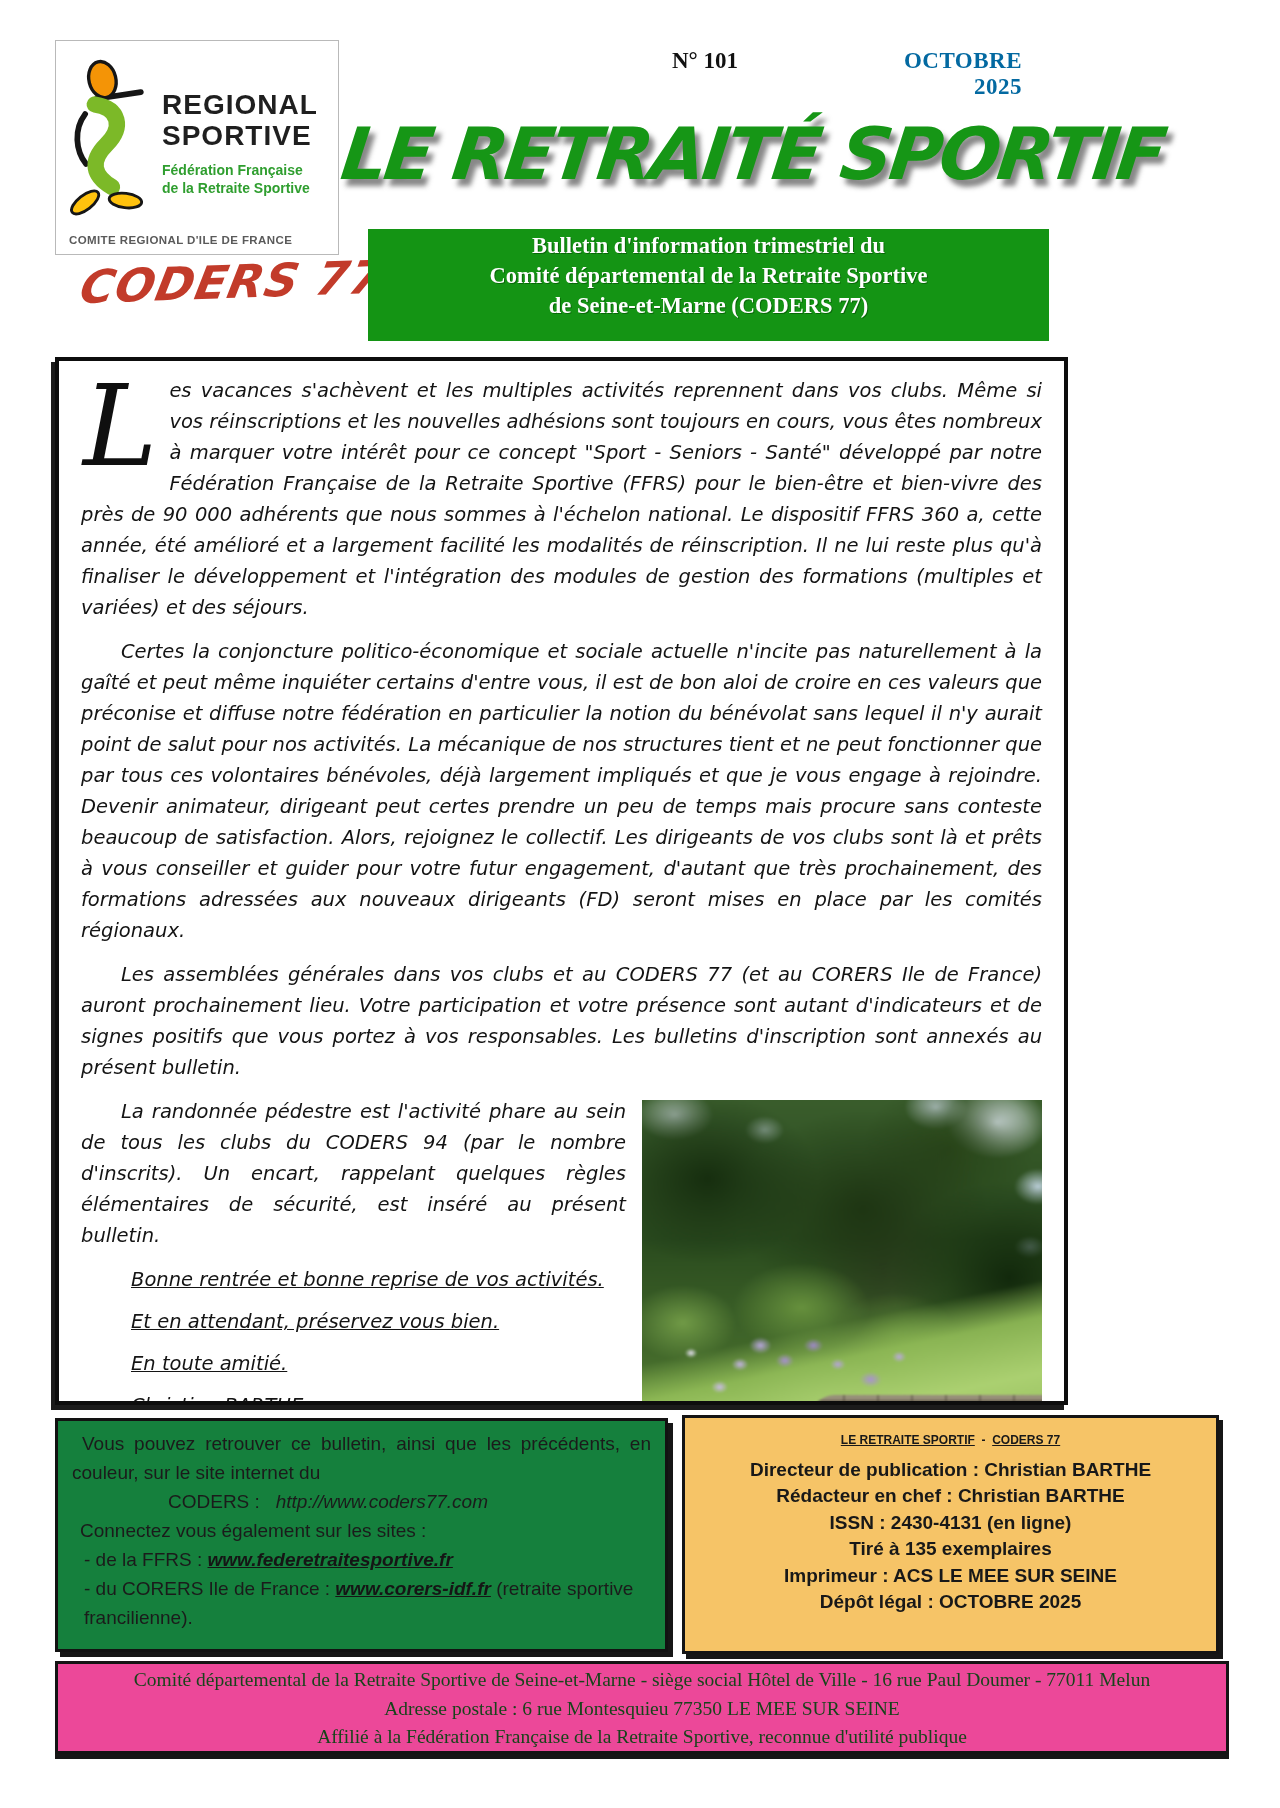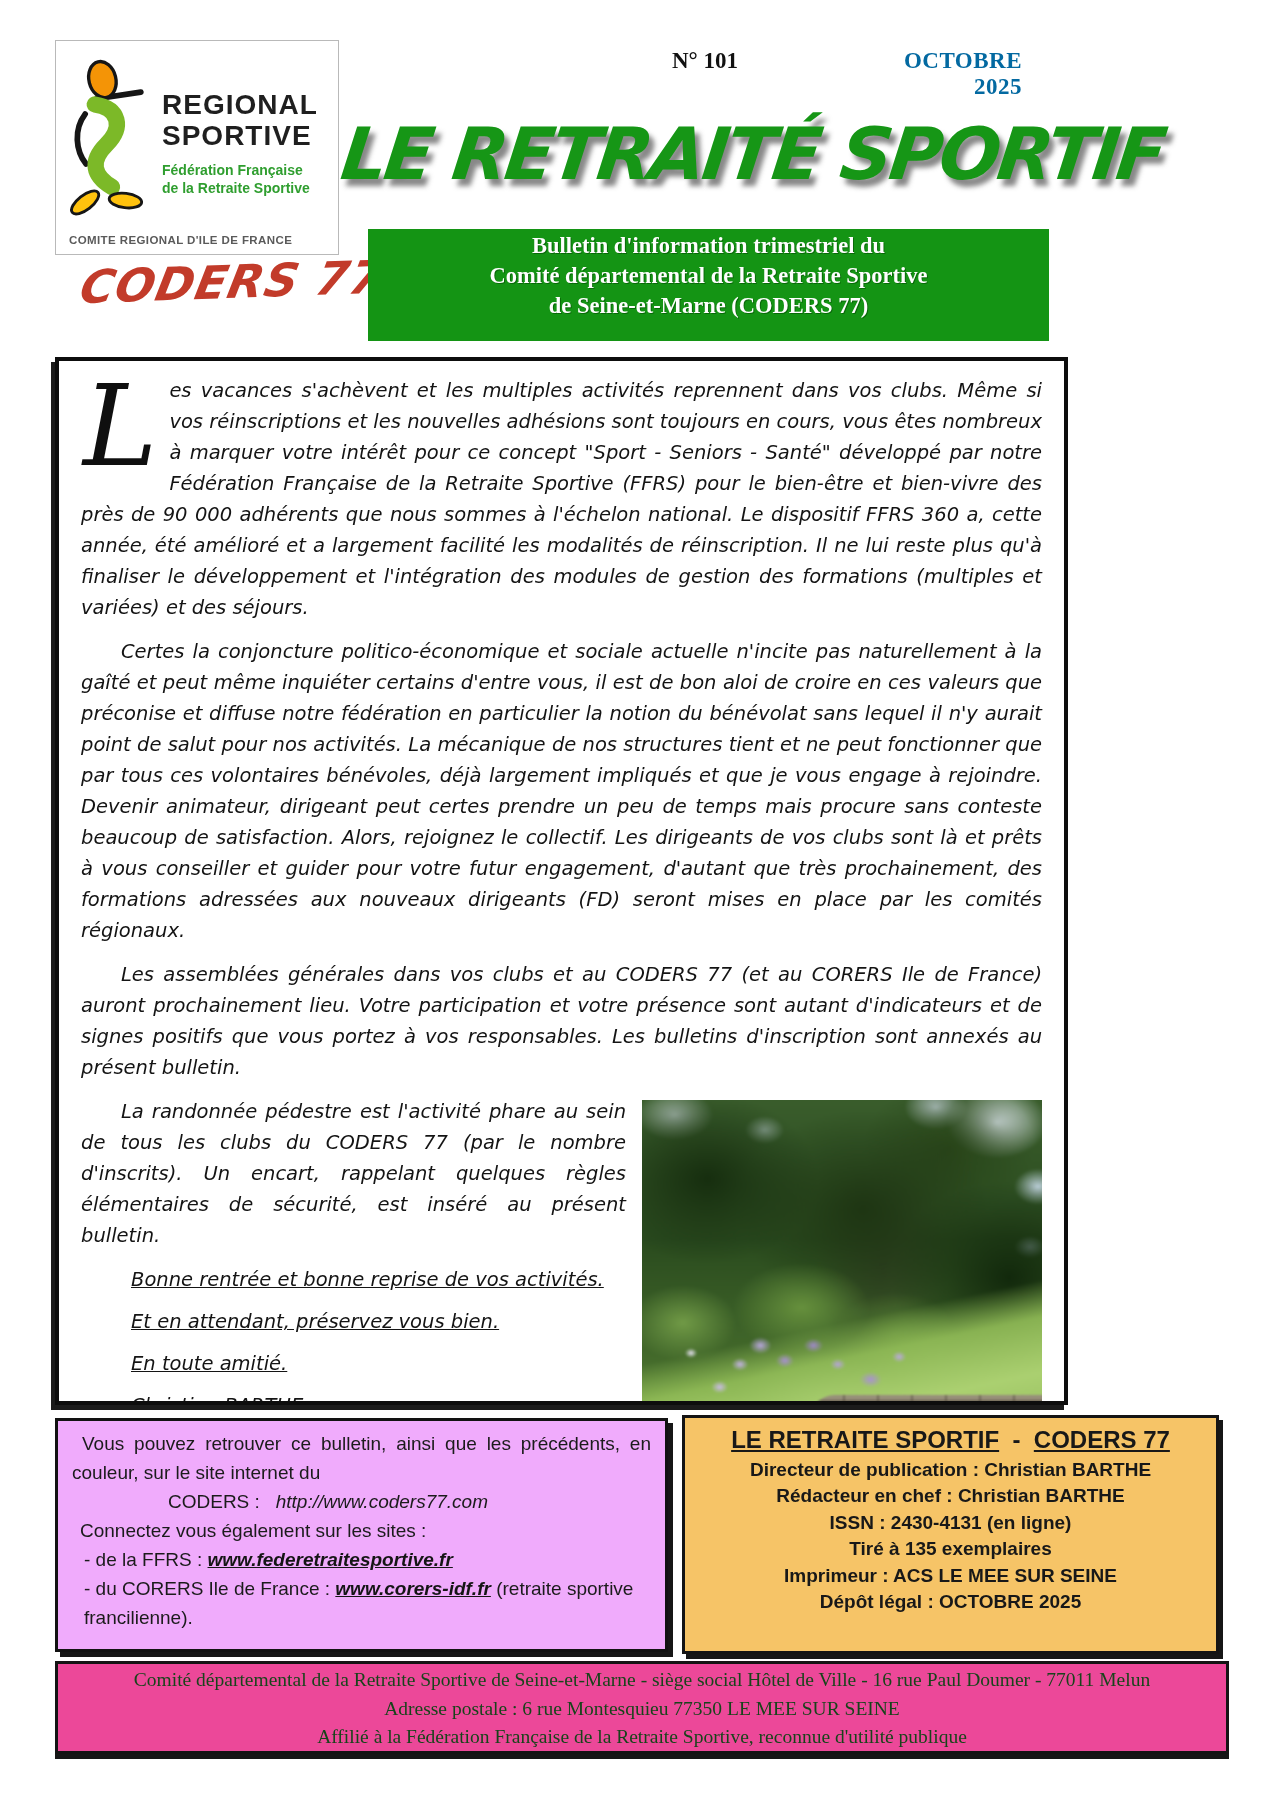--- a/index.html
+++ b/index.html
@@ -71,34 +71,34 @@
       radial-gradient(9px 7px at 13% 68%,#e8e4f2,rgba(232,228,242,0) 70%);}
   .ph-wall{position:absolute;right:0;bottom:0;width:58%;height:21%;
       background:
         repeating-linear-gradient(0deg,rgba(70,62,50,.55) 0 2px,rgba(0,0,0,0) 2px 18px),
         repeating-linear-gradient(90deg,rgba(70,62,50,.45) 0 2px,rgba(0,0,0,0) 2px 34px),
         linear-gradient(180deg,#97907c 0%,#867d68 55%,#6f6753 100%);
       border-radius:26px 4px 0 0;}
 
   
   .website-box{position:absolute;left:55px;top:1418px;width:613px;height:234px;box-sizing:border-box;
-               border:3px solid #121212;background:#f0abfc;box-shadow:5px 5px 0 #161616;
+               border:3px solid #121212;background:#15803d;box-shadow:5px 5px 0 #161616;
                font:400 19px/29px "Liberation Sans",sans-serif;color:#1b1b1b;padding:8px 14px 0 14px;}
   .website-box p{margin:0;}
   .wb-intro{text-align:justify;text-indent:10px;}
   .wb-coders{padding-left:96px;}
   .wb-url{font-style:italic;}
   .wb-connect{padding-left:8px;}
   .wb-link{padding-left:12px;}
   .wb-a{font-style:italic;font-weight:700;text-decoration:underline;color:#151515;cursor:pointer;}
 
   .imprint-box{position:absolute;left:682px;top:1415px;width:537px;height:239px;box-sizing:border-box;
                border:3px solid #141414;background:#f6c467;box-shadow:4px 5px 0 #161616;
                text-align:center;font:700 19px/26.5px "Liberation Sans",sans-serif;color:#181818;padding-top:9px;}
-  .imprint-title{font-size:24px;margin-bottom:3px;}
+  .imprint-title{font-size:12px;margin-bottom:3px;}
   .imprint-title .u{text-decoration:underline;}
 
   .footer-box{position:absolute;left:55px;top:1661px;width:1174px;height:93px;box-sizing:border-box;
               border:3px solid #141414;background:#ec4899;box-shadow:0 5px 0 #161616;
               text-align:center;font:400 19.5px/28.5px "Liberation Serif",serif;color:#17441a;padding-top:2px;}
 </style>
 </head>
 <body>
 
 <div class="page">
@@ -147,21 +147,21 @@
           <div class="ph ph-base"></div>
           <div class="ph ph-sky"></div>
           <div class="ph ph-trees"></div>
           <div class="ph ph-mid"></div>
           <div class="ph ph-grass"></div>
           <div class="ph ph-flowers"></div>
           <div class="ph-wall"></div>
         </div>
       </div>
 
-      <p class="para">La randonnée pédestre est l'activité phare au sein de tous les clubs du CODERS 77 (par le nombre d'inscrits). Un encart, rappelant quelques règles élémentaires de sécurité, est inséré au présent bulletin.</p>
+      <p class="para">La randonnée pédestre est l'activité phare au sein de tous les clubs du CODERS 94 (par le nombre d'inscrits). Un encart, rappelant quelques règles élémentaires de sécurité, est inséré au présent bulletin.</p>
 
       <div class="signoff">
         <p>Bonne rentrée et bonne reprise de vos activités.</p>
         <p>Et en attendant, préservez vous bien.</p>
         <p>En toute amitié.</p>
         <p>Christian BARTHE,</p>
 
       </div>
     </div>
   </div>

